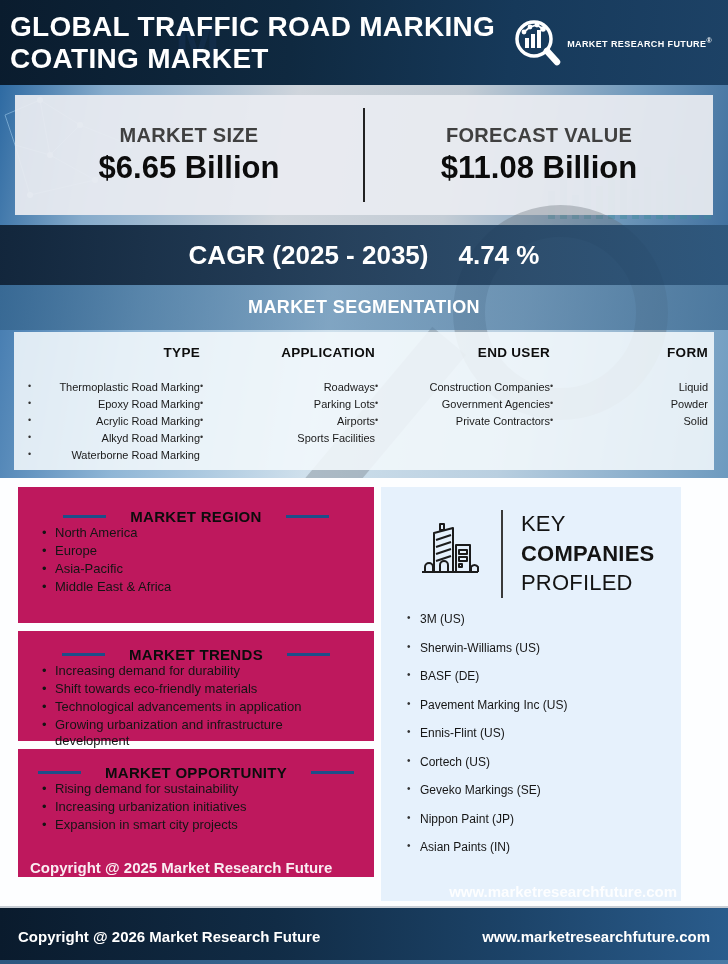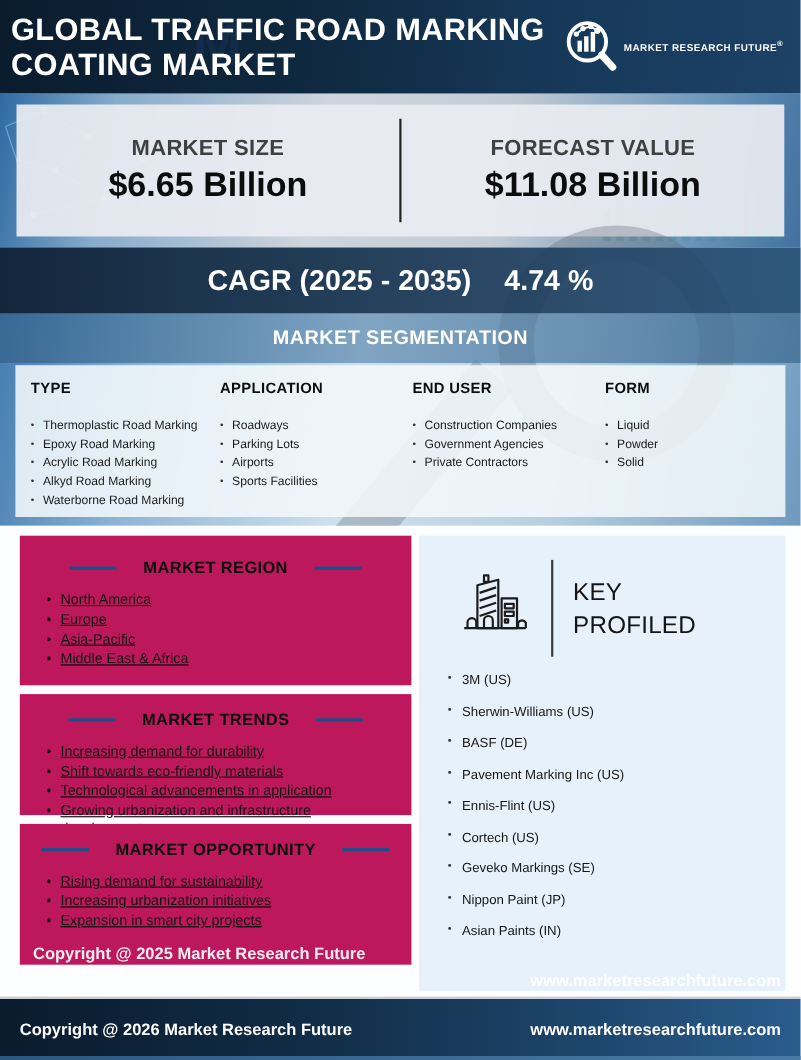--- a/index.html
+++ b/index.html
@@ -26,21 +26,21 @@
   .deco-bars { position:absolute; right:6px; bottom:4px; opacity:0.4; }
   .stats-panel { position:absolute; left:15px; right:15px; top:10px; bottom:10px;
     background:rgba(233,236,241,0.93); display:flex; align-items:stretch; }
   .stat { flex:1; display:flex; flex-direction:column; justify-content:center; align-items:center; }
   .stat-label { font-size:20px; font-weight:bold; color:#404040; letter-spacing:0.3px; }
   .stat-value { font-size:31px; font-weight:bold; color:#0c0c0c; margin-top:3px; }
   .stat-divider { width:2px; background:#222; margin:13px 0; }
 
   
   .mid { position:absolute; top:225px; left:0; right:0; height:253px;
-    background:linear-gradient(100deg,#3f77ad 0%,#8fb6d6 20%,#cfe0ec 45%,#b9cfe0 70%,#6d9abf 100%); }
+    background:linear-gradient(100deg,#3f77ad 0%,#8fb6d6 20%,#cfe0ec 45%,#b9cfe0 70%,#6d9abf 100%);text-align:right; }
   .magnifier { position:absolute; right:60px; top:-20px; width:215px; height:215px;
     border:32px solid rgba(100,108,118,0.35); border-radius:50%; z-index:0; }
   .magnifier-handle { position:absolute; right:262px; top:130px; width:44px; height:300px;
     background:rgba(110,117,127,0.35); transform:rotate(40deg); transform-origin:top right; z-index:0; }
   .cagr { position:relative; z-index:1; height:60px;
     background:linear-gradient(90deg,rgba(16,34,54,0.95) 0%,rgba(23,50,78,0.92) 45%,rgba(36,77,115,0.88) 100%);
     display:flex; align-items:center; justify-content:center; color:#fff; font-weight:bold; font-size:26px; }
   .cagr-label { margin-right:30px; }
   .seg-band { position:relative; z-index:1; height:45px;
     background:linear-gradient(90deg,rgba(52,99,139,0.75) 0%,rgba(86,133,172,0.65) 45%,rgba(62,107,146,0.75) 100%);
@@ -57,25 +57,25 @@
   
   .bottom { position:absolute; top:478px; left:0; right:0; height:428px; background:#fdfeff; }
   .left-col { position:absolute; left:18px; top:9px; width:356px; }
   .box { position:relative; background:#be185d; margin-bottom:8px; }
   .box-region { height:136px; padding-top:21px; }
   .box-trends { height:110px; padding-top:15px; }
   .box-opp { height:128px; padding-top:15px; }
   .box-heading { display:flex; align-items:center; justify-content:center; gap:24px; }
   .box-heading h2 { font-size:15px; font-weight:bold; color:#0c0c0c; letter-spacing:0.3px; }
   .dash { width:43px; height:3px; background:#1d4e89; }
-  .bullets { list-style:none; margin-top:12px; padding-left:24px; padding-right:30px;text-decoration:underline; }
+  .bullets { list-style:none; margin-top:0; padding-left:24px; padding-right:30px; }
   .bullets li { position:relative; font-size:13px; color:#141414; padding-left:13px; margin-bottom:2.5px; line-height:1.2; }
   .bullets li::before { content:"•"; position:absolute; left:0; top:0; }
 
-  .companies-box { position:absolute; left:381px; top:9px; width:333px; height:414px; background:#e6f1fc; }
+  .companies-box { position:absolute; left:381px; top:9px; width:300px; height:414px; background:#e6f1fc; }
   .comp-header { display:flex; align-items:center; padding:22px 0 0 34px; }
   .comp-divider { width:2px; height:88px; background:#3a3a3a; margin:0 18px 0 20px; }
   .comp-title { font-size:22px; color:#141414; line-height:1.35; letter-spacing:0.2px; }
   .comp-title .bold { font-weight:bold; }
   .comp-list { list-style:none; margin-top:14px; padding-left:26px; }
   .comp-list li { position:relative; font-size:12px; color:#161616; padding-left:13px; margin-bottom:14.5px; }
   .comp-list li::before { content:"•"; position:absolute; left:0; top:0; font-size:10px; color:#333; }
 
   .watermark { position:absolute; bottom:1px; font-weight:bold; color:rgba(255,255,255,0.92);
     font-size:15px; white-space:nowrap; z-index:2; }
@@ -276,20 +276,21 @@
             <rect x="44" y="44" width="3" height="3"></rect>
             <path d="M25 52 v-7 a4 4 0 0 1 8 0 v7"></path>
             <path d="M10 52 v-5 a4 4 0 0 1 8 0 v5"></path>
             <path d="M56 52 v-5 a4 4 0 0 1 7 0 v5"></path>
             <line x1="7" y1="52" x2="63" y2="52"></line>
           </svg>
         </span>
         <span class="comp-divider"></span>
         <div class="comp-title">
           <div>KEY</div>
+          <div class="bold">COMPANIES</div>
           <div>PROFILED</div>
         </div>
       </div>
       <ul class="comp-list">
         <li>3M (US)</li>
         <li>Sherwin-Williams (US)</li>
         <li>BASF (DE)</li>
         <li>Pavement Marking Inc (US)</li>
         <li>Ennis-Flint (US)</li>
         <li>Cortech (US)</li>

